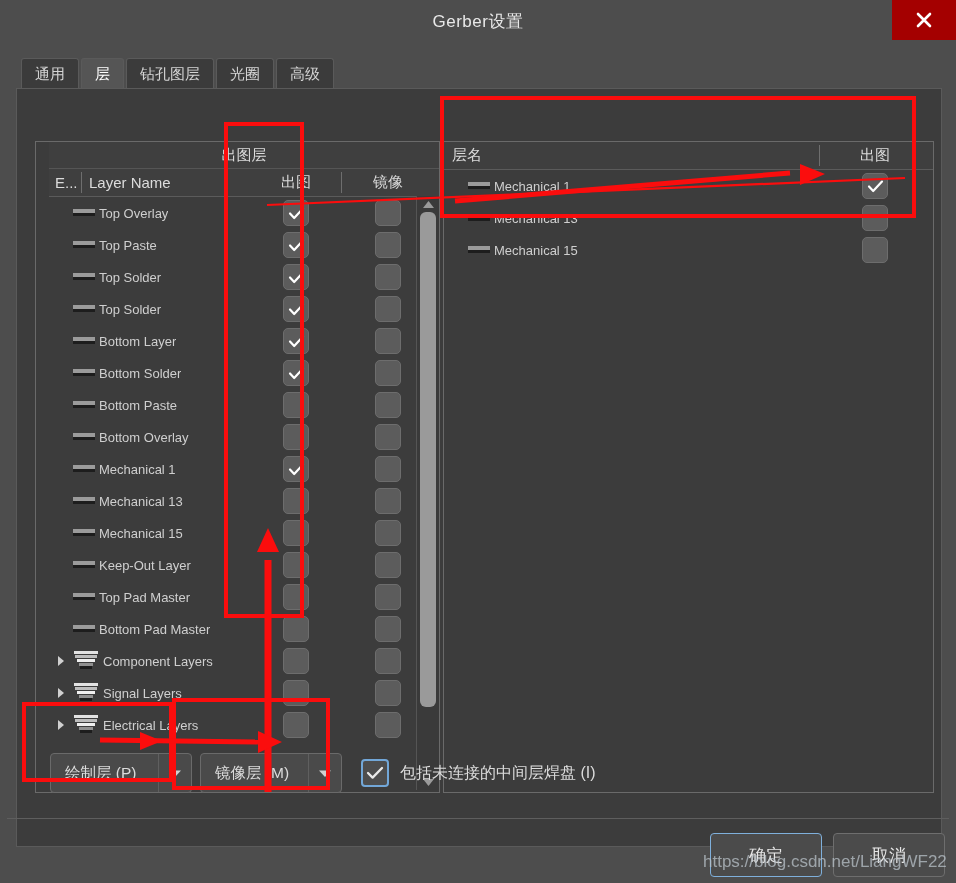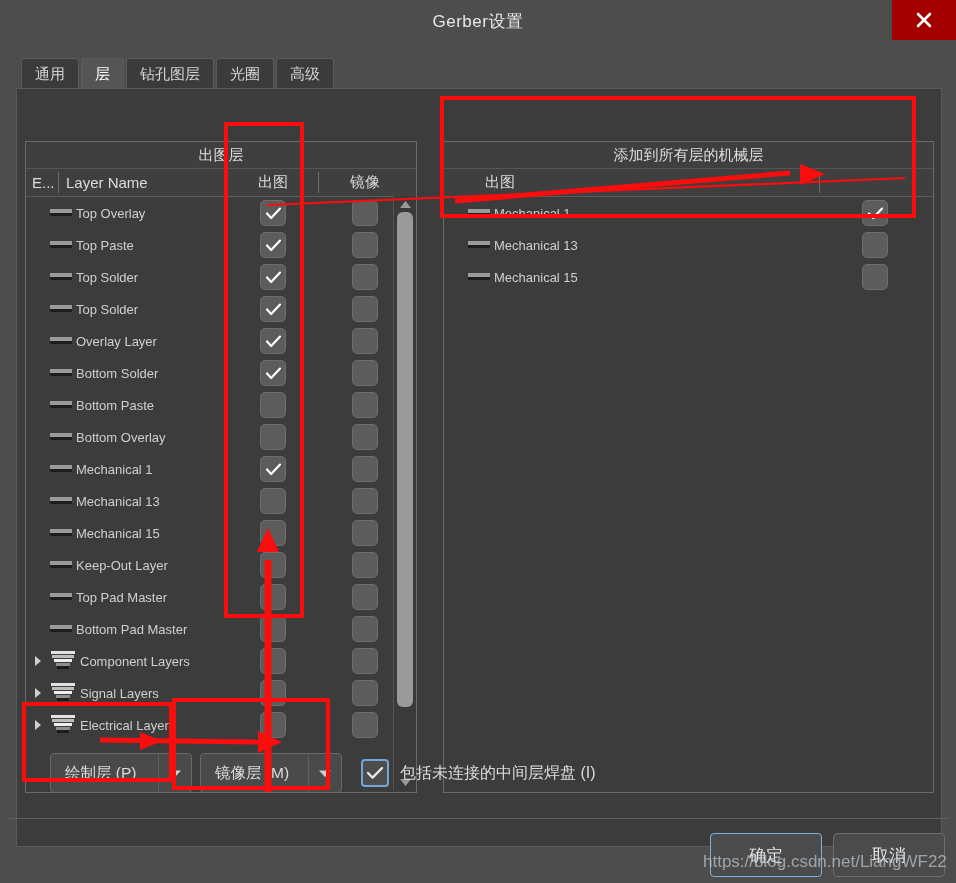--- a/index.html
+++ b/index.html
@@ -168,21 +168,21 @@
       <div class="tab">
           <span>光圈</span>
         </div>
       <div class="tab">
           <span>高级</span>
         </div>
     </div>
 
     <div class="tabpage">
 
-      <div class="panel" style="left:8px;top:52px;width:390px;height:650px;">
+      <div class="panel" style="left:18px;top:52px;width:390px;height:650px;padding-left:13px;">
 
         <div class="panel-title">出图层</div>
 
         <div class="col-head">
           <div class="ch" style="width:32px;padding-left:6px;">E...</div>
           <div class="col-sep" style="left:32px;"></div>
           <div class="ch" style="width:170px;padding-left:8px;">Layer Name</div>
           <div class="ch" style="width:90px;justify-content:center;">出图</div>
           <div class="col-sep" style="left:292px;"></div>
           <div class="ch" style="width:94px;justify-content:center;">镜像</div>
@@ -230,21 +230,21 @@
               <span class="row-label">Top Solder</span>
             </div>
             <div class="row">
               <span class="expander"></span>
               <span class="layer-icon">
                 <span><svg width="22" height="10" viewBox="0 0 22 10">
                     <rect x="0" y="1" width="22" height="4" fill="#9b9b9b"></rect>
                     <rect x="0" y="5" width="22" height="3" fill="#1d1d1d"></rect>
                   </svg></span>
               </span>
-              <span class="row-label">Overlay Layer</span>
+              <span class="row-label">Bottom Layer</span>
             </div>
             <div class="row">
               <span class="expander"></span>
               <span class="layer-icon">
                 <span><svg width="22" height="10" viewBox="0 0 22 10">
                     <rect x="0" y="1" width="22" height="4" fill="#9b9b9b"></rect>
                     <rect x="0" y="5" width="22" height="3" fill="#1d1d1d"></rect>
                   </svg></span>
               </span>
               <span class="row-label">Bottom Solder</span>
@@ -532,23 +532,23 @@
               <svg width="13" height="9" viewBox="0 0 13 9">
                   <path d="M6.5 8 L1 1 L12 1 Z" fill="#9a9a9a"></path>
                 </svg>
             </span>
           </div>
         </div>
       </div>
 
       <div class="panel" style="left:426px;top:52px;width:489px;height:650px;">
 
-        <div class="panel-title">添加到所有层的机械层</div>
 
         <div class="col-head">
+          <div class="ch" style="width:375px;padding-left:8px;">层名</div>
           <div class="col-sep" style="left:375px;"></div>
           <div class="ch" style="width:112px;justify-content:center;">出图</div>
         </div>
 
         <div class="list-rows" id="right-rows" style="height: 595px; position: relative;">
             <div class="row">
               <span class="expander"></span>
               <span class="layer-icon">
                 <span><svg width="22" height="10" viewBox="0 0 22 10">
                     <rect x="0" y="1" width="22" height="4" fill="#9b9b9b"></rect>

